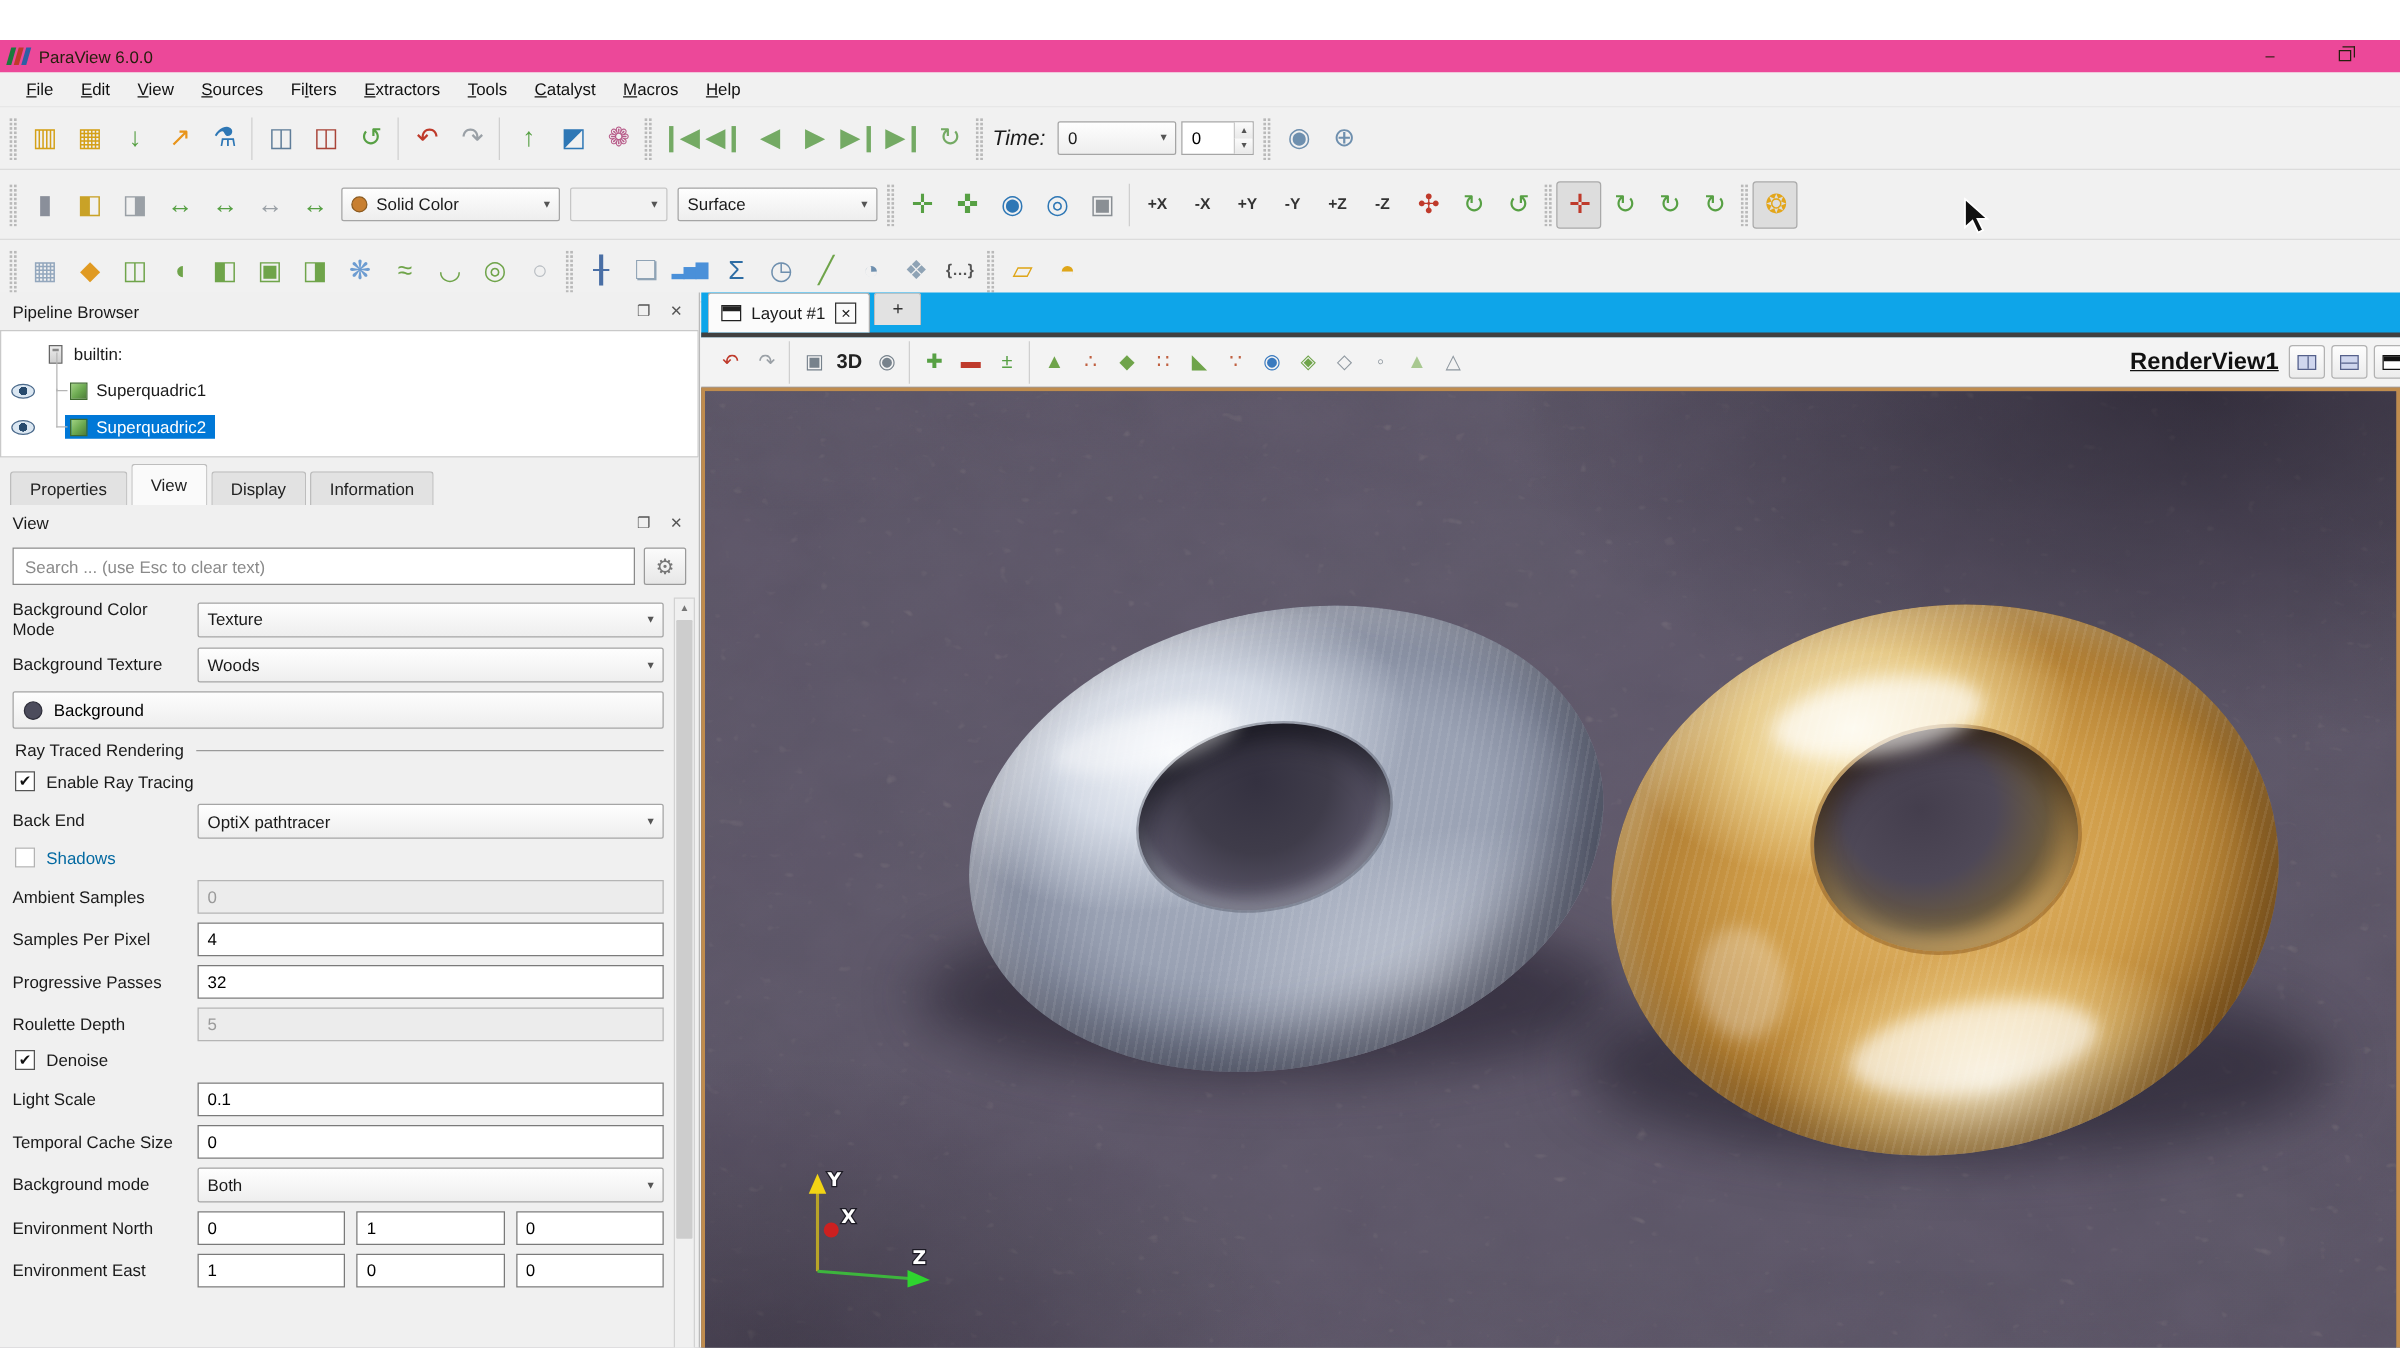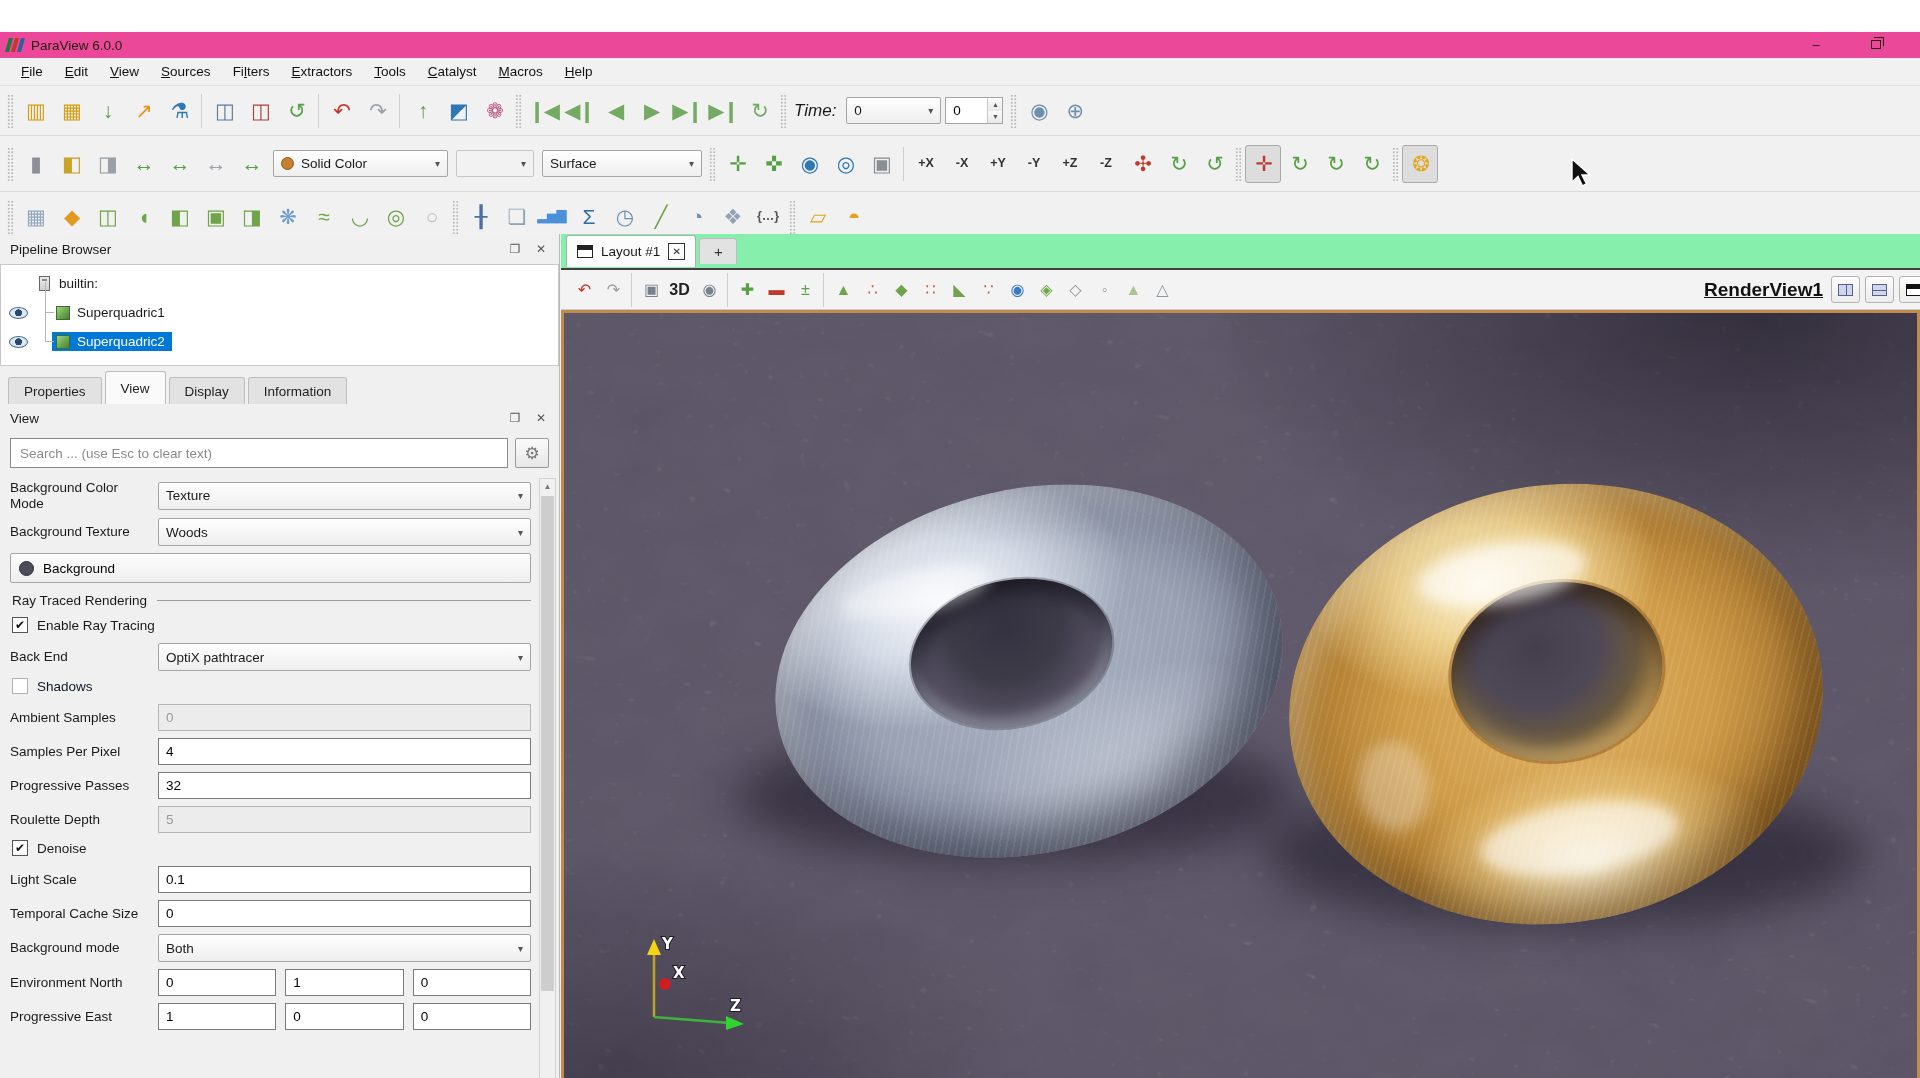--- a/index.html
+++ b/index.html
@@ -89,33 +89,33 @@
   input.qt { width:100%; height:27px; border:1px solid #7a7a7a; padding:0 7px; font-size:13.5px; font-family:inherit; background:#fff; }
   input.qt.dis { background:#ececec; color:#9a9a9a; border-color:#b5b5b5; }
   .qcombo { flex:1; margin:0; height:28px; }
   .triple { gap:9px; }
   .triple input { width:33%; }
   .chkrow { display:flex; align-items:center; gap:9px; margin:3px 0 10px 2px; }
   .chk { width:16px; height:16px; border:1px solid #555; background:#fff; display:flex; align-items:center; justify-content:center; font-size:12px; font-weight:bold; color:#111; flex:none; }
   .chk.on::after { content:"✔"; }
   .chk.dis { border-color:#b3b3b3; }
   .chklabel { font-size:13.5px; }
-  .dim { color:#0f172a; }
+  .dim { color:#0369a1; }
   .section { display:flex; align-items:center; gap:10px; margin:10px 0 9px 2px; font-weight:normal; font-size:13.5px; }
   .section::after { content:""; flex:1; height:1px; background:#9a9a9a; }
   .bgbtn { width:100%; height:30px; border:1px solid #a5a5a5; border-radius:2px; background:linear-gradient(#fdfdfd,#eeeeee); display:flex; align-items:center; padding:0 8px; gap:9px; font-size:13.5px; }
   .bgswatch { width:15px; height:15px; border-radius:50%; background:#4c4c5c; border:1px solid #2e2e3a; }
 
   .vscroll { position:absolute; right:3px; top:244px; bottom:8px; width:17px; background:#f0f0f0; border:1px solid #d2d2d2; }
   .vscroll .sarr { position:absolute; left:0; right:0; height:15px; display:flex; align-items:center; justify-content:center; font-size:8px; color:#777; }
   .vscroll .up { top:0; } .vscroll .down { bottom:0; }
   .vscroll .thumb { position:absolute; left:1px; right:1px; top:17px; bottom:110px; background:#cdcdcd; border-radius:1px; }
 
   
-  .layout-bar { position:absolute; left:561px; top:202px; right:0; height:36px; background:#86efac; display:flex; align-items:center; padding-left:5px; gap:3px; border-bottom:2px solid #404040; }
+  .layout-bar { position:absolute; left:561px; top:202px; right:0; height:36px; background:#0ea5e9; display:flex; align-items:flex-start; padding-left:5px; gap:3px; border-bottom:4px solid #404040; }
   .ltab { display:flex; align-items:center; gap:8px; background:#fbfbfb; border:1px solid #aeaeae; border-bottom:none; border-radius:3px 3px 0 0; height:32px; padding:0 10px; font-size:13.5px; }
   .win-ic { width:16px; height:13px; border:1.5px solid #222; background:#fff; position:relative; }
   .win-ic::before { content:""; position:absolute; left:0; right:0; top:0; height:4px; background:#222; }
   .ltab-close { width:17px; height:17px; border:1.5px solid #333; display:flex; align-items:center; justify-content:center; font-size:10px; color:#222; background:none; }
   .ltab-close::after { content:"✕"; }
   .plus-tab { width:38px; height:26px; background:#e2e2e2; border:1px solid #bdbdbd; border-bottom:none; border-radius:3px 3px 0 0; display:flex; align-items:center; justify-content:center; font-size:15px; color:#333; }
 
   .render-tb { position:absolute; left:561px; top:238px; right:0; height:40px; background:#f3f3f3; display:flex; align-items:center; padding:0 0 0 8px; border-bottom:1px solid #c9c9c9; }
   .rv-name { margin-left:auto; font-weight:bold; text-decoration:underline; font-size:19px; color:#111; padding-right:8px; }
   .vbtn { width:29px; height:27px; border:1px solid #b2b2b2; background:linear-gradient(#fdfdfd,#ececec); display:flex; align-items:center; justify-content:center; border-radius:3px; margin-right:5px; }
@@ -618,21 +618,21 @@
       </div>
       <div class="frow">
         <span class="flabel">Environment North</span>
         <span class="fctrl triple">
           <input class="qt" value="0" style="">
           <input class="qt" value="1" style="">
           <input class="qt" value="0" style="">
         </span>
       </div>
       <div class="frow">
-        <span class="flabel">Progressive East</span>
+        <span class="flabel">Environment East</span>
         <span class="fctrl triple">
           <input class="qt" value="1" style="">
           <input class="qt" value="0" style="">
           <input class="qt" value="0" style="">
         </span>
       </div>
     </div>
 
     <div class="vscroll">
       <span class="sarr up">▲</span>

